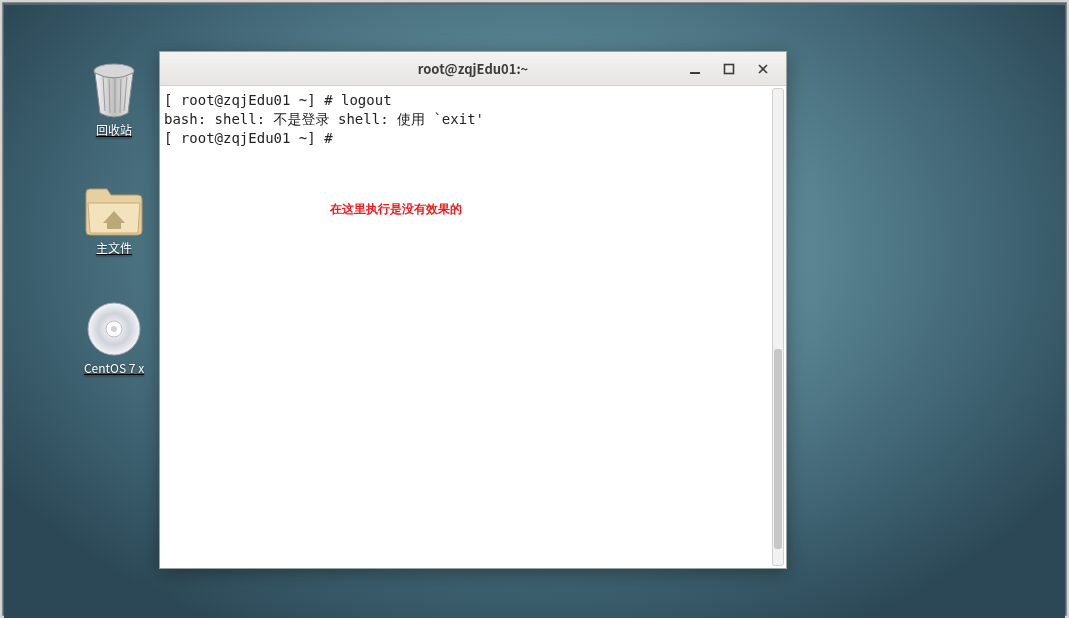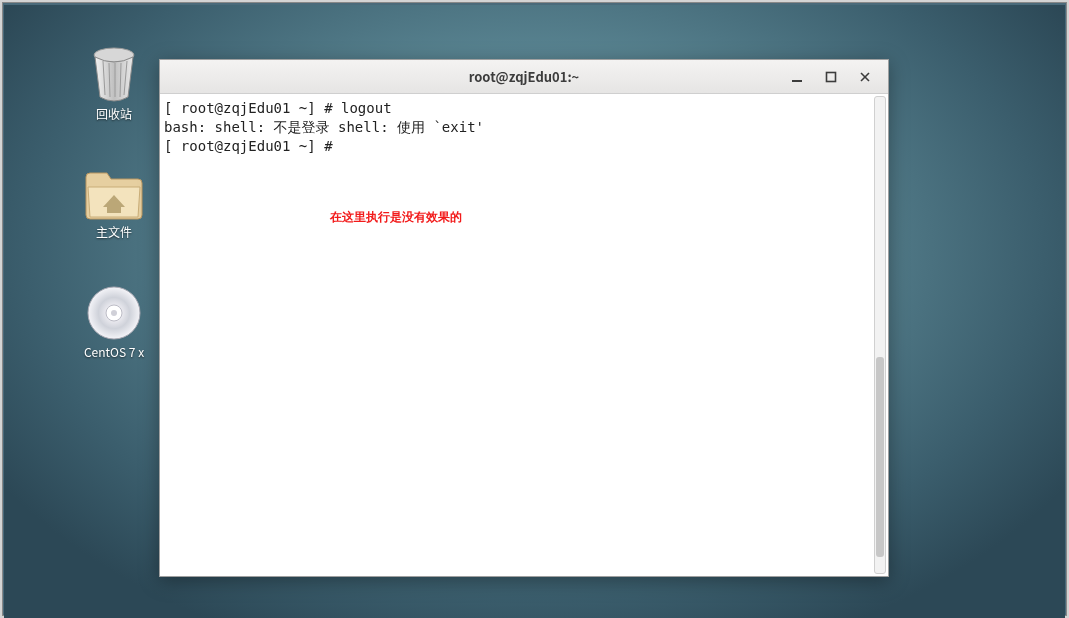--- a/index.html
+++ b/index.html
@@ -16,31 +16,31 @@
       border: 2px solid #d4d4d4;
       box-shadow: inset 0 0 0 1px #888;
       pointer-events: none;
       z-index: 0;
     }
     .desktop {
       position: absolute;
       top: 5px; left: 4px; right: 4px; bottom: 0;
       background: radial-gradient(ellipse 60% 70% at 50% 40%, #9cbcc9 0%, #5d8996 40%, #3b5e6d 80%, #2c4856 100%);
     }
-    .desktop-icons { position: absolute; left: 70px; top: 40px; }
+    .desktop-icons { position: absolute; left: 70px; top: 56px; text-decoration: underline; }
     .icon-stack { display: flex; flex-direction: column; align-items: center; gap: 45px; }
     .desk-item { display: flex; flex-direction: column; align-items: center; gap: 2px; width: 80px; }
     .desk-item span { color: #fff; font-size: 12px; text-shadow: 0 1px 2px rgba(0,0,0,.6); white-space: nowrap; }
 
     .trash-icon svg, .folder-icon svg, .cd-icon svg { display: block; }
 
     .terminal-window {
       position: absolute;
-      left: 155px; top: 54px;
-      width: 730px; height: 518px;
+      left: 155px; top: 46px;
+      width: 628px; height: 518px;
       background: #fff;
       border: 1px solid #9fa0a0;
       box-shadow: 0 4px 18px rgba(0,0,0,.35);
       display: flex; flex-direction: column;
     }
     .titlebar {
       height: 34px;
       background: linear-gradient(#f4f3f2, #e6e5e4);
       border-bottom: 1px solid #cfcfcf;
       display: flex; align-items: center; justify-content: center;

